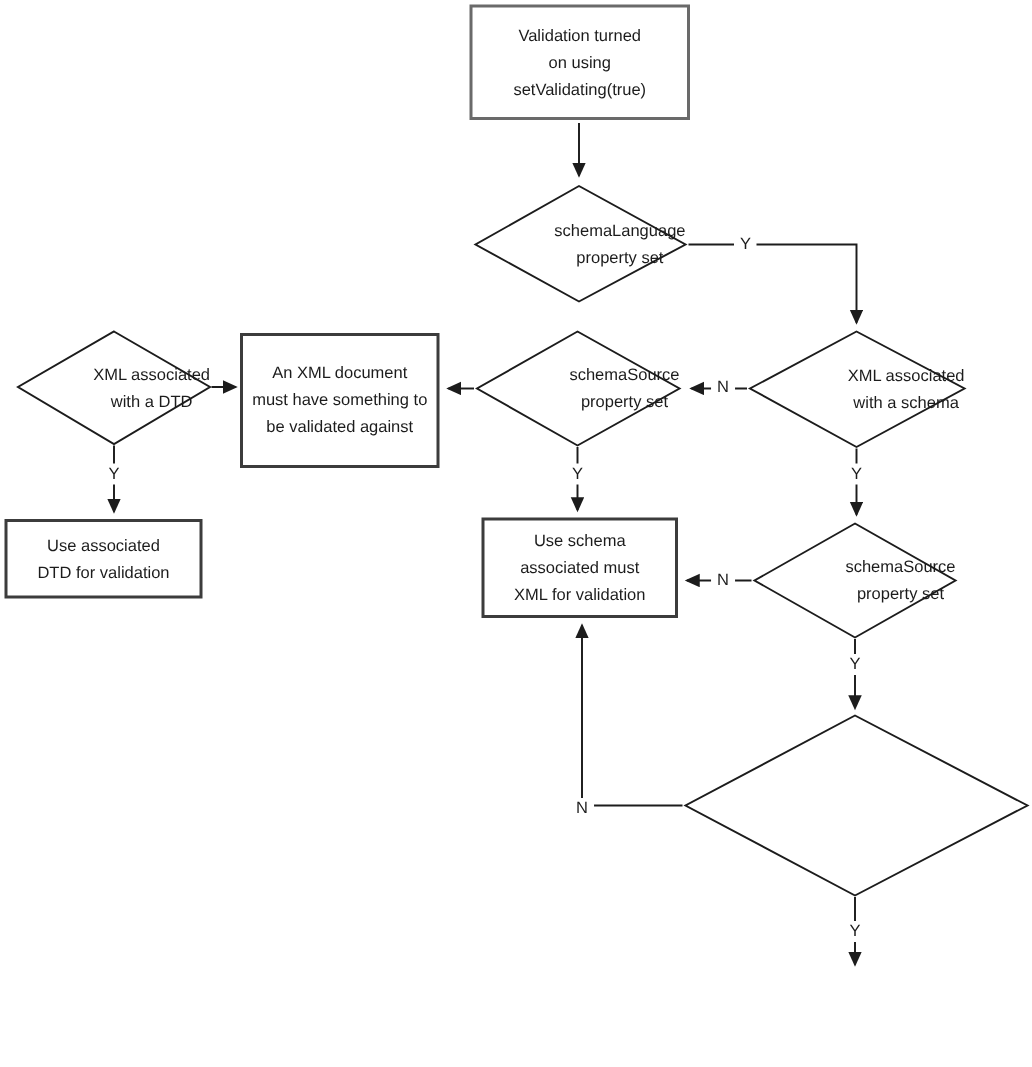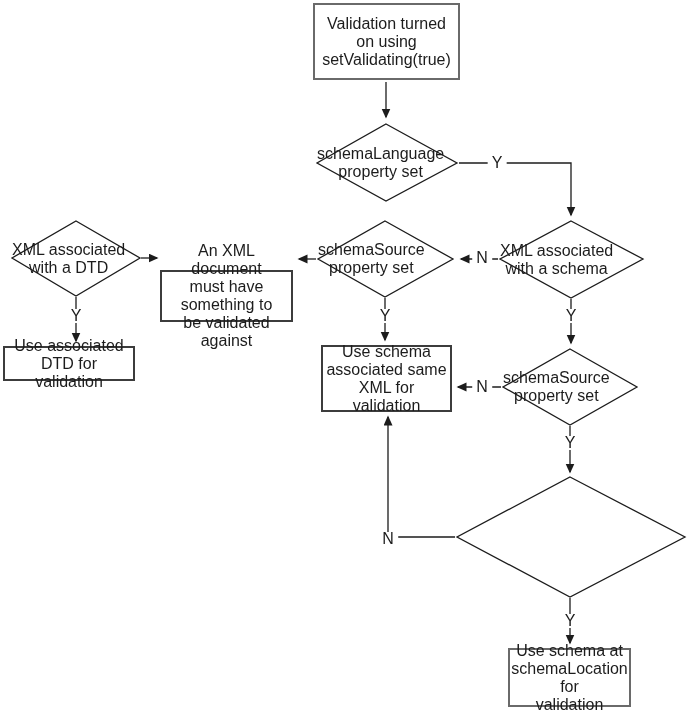--- a/index.html
+++ b/index.html
@@ -1,30 +1,30 @@
 <!DOCTYPE html>
 <html><head>
 <meta charset="utf-8">
 <style>
   html,body{margin:0;padding:0;background:#fff;}
   .canvas{
     position:relative;width:688px;height:711px;background:#ffffff;
-    font-family:"Liberation Sans",sans-serif;font-size:16px;color:#1c1c1c;
+    font-family:"Liberation Sans",sans-serif;font-size:11px;color:#1c1c1c;
     overflow:hidden;
   }
   svg.wires{position:absolute;left:0;top:0;width:688px;height:711px;}
   .node-text{white-space:pre-line;text-align:center;line-height:18px;}
   .process{
     position:absolute;display:flex;align-items:center;justify-content:center;
     background:#ffffff;box-sizing:border-box;
   }
   .border-gray{border:2px solid #6a6a6a;}
   .border-dark{border:2px solid #3c3c3c;}
   .decision-label{
-    position:absolute;display:flex;align-items:center;justify-content:flex-start;
+    position:absolute;display:flex;align-items:center;justify-content:flex-end;
     pointer-events:none;
   }
   .edge-label{
     position:absolute;transform:translate(-50%,-50%);
     background:#ffffff;padding:0 4px;line-height:14px;
   }
   .note{
     position:absolute;text-align:center;white-space:pre-line;line-height:19px;
   }
 </style>
@@ -64,42 +64,37 @@
       <polyline points="570,598 570,643" marker-end="url(#arrow)"></polyline>
     </g>
   </svg>
 
   <div class="process border-gray" style="left:313px;top:3px;width:147px;height:77px;">
     <span class="node-text">Validation turned
 on using
 setValidating(true)</span>
   </div>
 
-  <div class="process border-dark" style="left:160px;top:222px;width:133px;height:52px;margin-top:48px;">
+  <div class="process border-dark" style="left:160px;top:222px;width:133px;height:90px;">
     <span class="node-text">An XML document
 must have something to
 be validated against</span>
   </div>
 
-  <div class="process border-dark" style="left:3px;top:346px;width:132px;height:35px;justify-content:center;">
+  <div class="process border-dark" style="left:3px;top:346px;width:132px;height:53px;justify-content:center;">
     <span class="node-text">Use associated
 DTD for validation</span>
   </div>
 
   <div class="process border-dark" style="left:321px;top:345px;width:131px;height:67px;">
     <span class="node-text">Use schema
-associated same
+associated must
 XML for validation</span>
   </div>
 
-  <div class="process border-gray" style="left:508px;top:648px;width:123px;height:59px;">
-    <span class="node-text">Use schema at
-schemaLocation for
-validation</span>
-  </div>
 
   <div class="decision-label" style="left:317px;top:124px;width:140px;height:77px;">
     <span class="node-text">schemaLanguage
 property set</span>
   </div>
 
   <div class="decision-label" style="left:500px;top:221px;width:143px;height:77px;">
     <span class="node-text">XML associated
 with a schema</span>
   </div>

